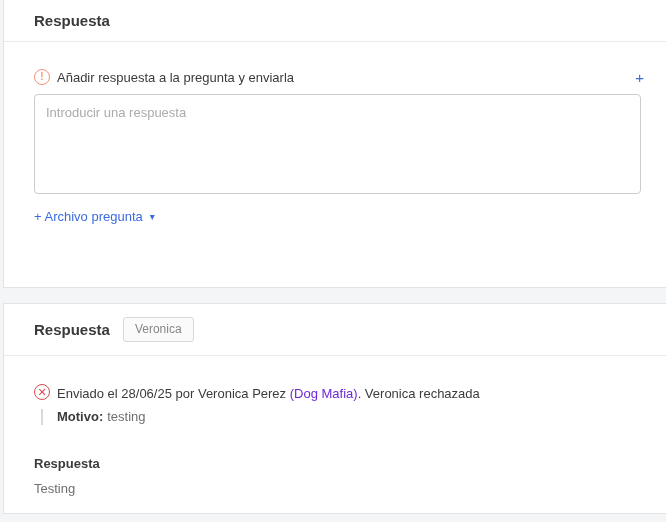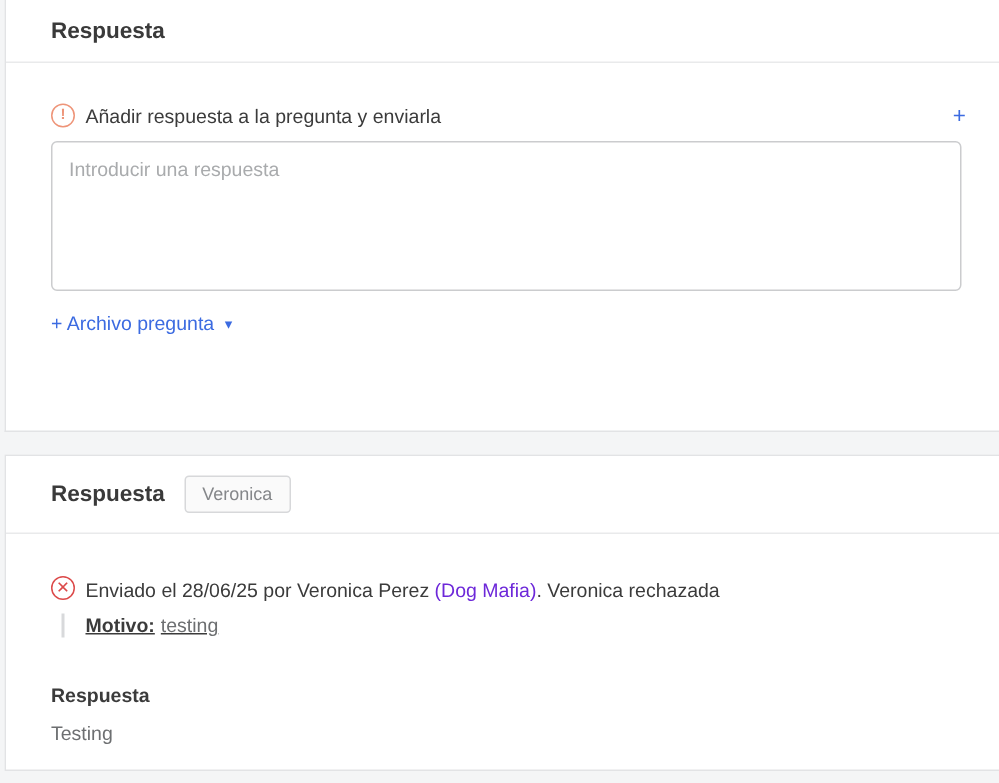--- a/index.html
+++ b/index.html
@@ -86,21 +86,21 @@
   .card-body-rejected { padding: 29px 30px 0 30px; }
   .submission-row { display: flex; align-items: flex-start; gap: 7px; font-size: 13px; }
   .submission-row .circle-icon { margin-top: -1px; }
   .submission-text { line-height: 17px; }
   .org-muted { color: #6d28d9; }
 
   .reason-row {
     margin-left: 7px; margin-top: 7px;
     border-left: 2px solid #d8d9db;
     padding-left: 14px;
-    font-size: 13px; line-height: 16px; text-decoration: underline;
+    font-size: 13px; line-height: 16px;
   }
   .reason-label { font-weight: bold; margin-right: 4px; }
   .reason-value { color: #6d6f71; }
 
   .answer-label { margin-top: 31px; font-size: 13px; font-weight: bold; }
   .answer-value { margin-top: 10px; font-size: 13px; color: #6d6f71; }
 </style>
 </head>
 <body>
 

